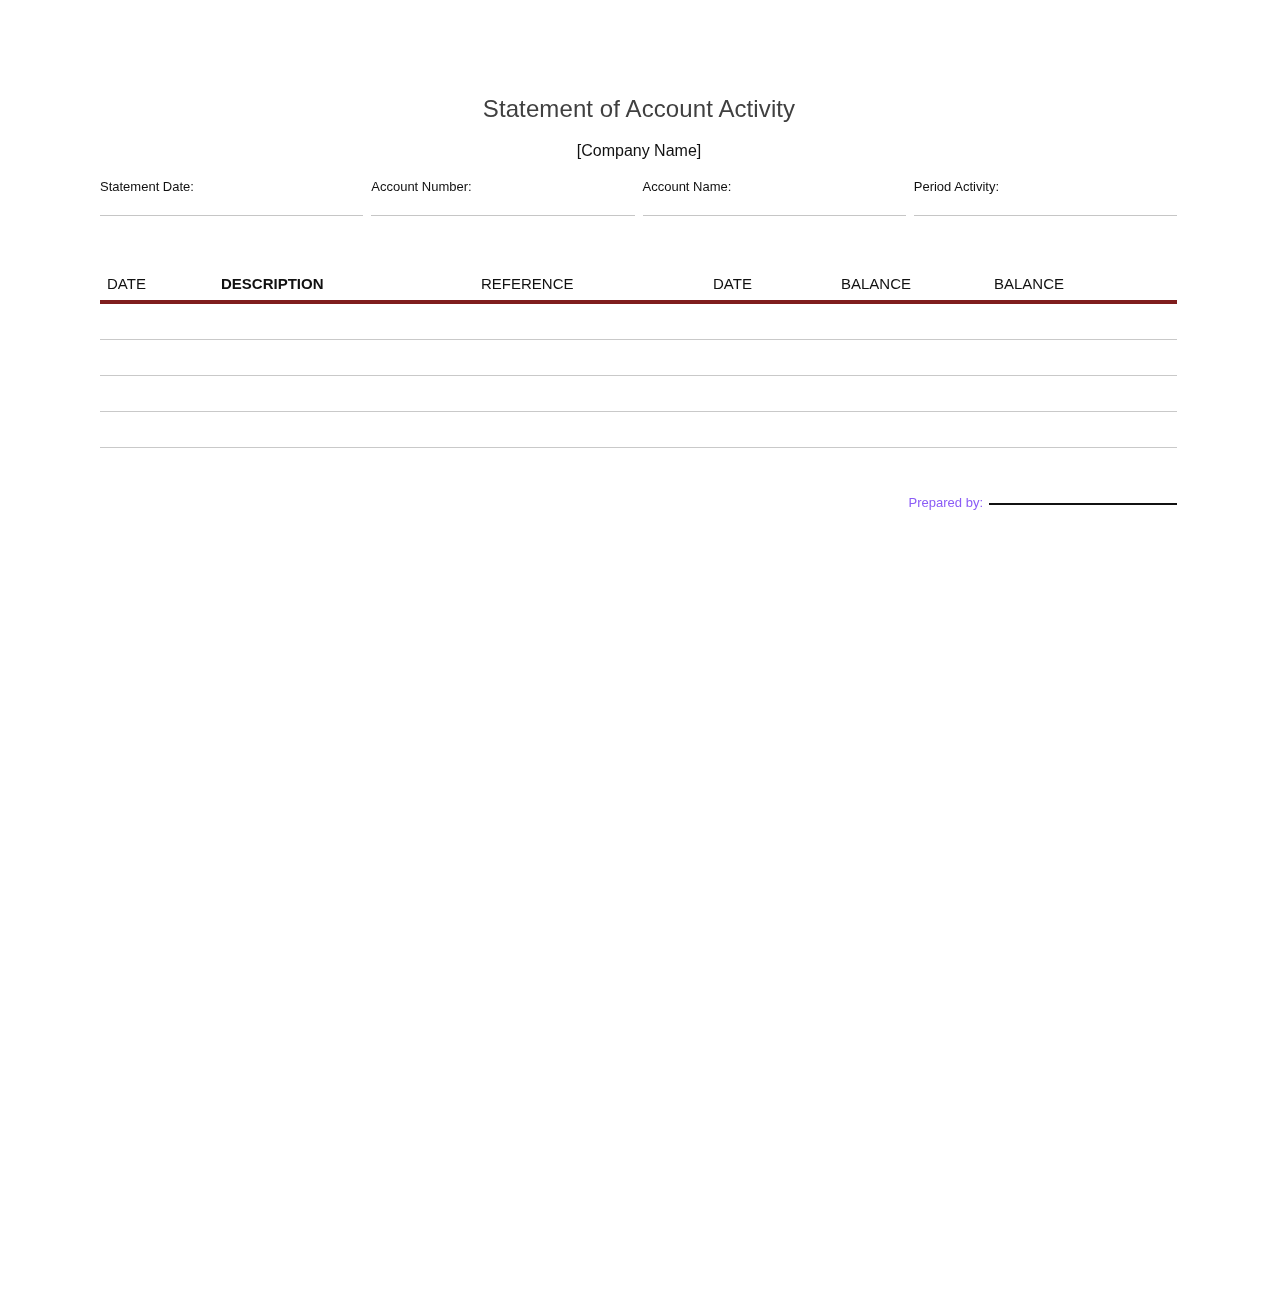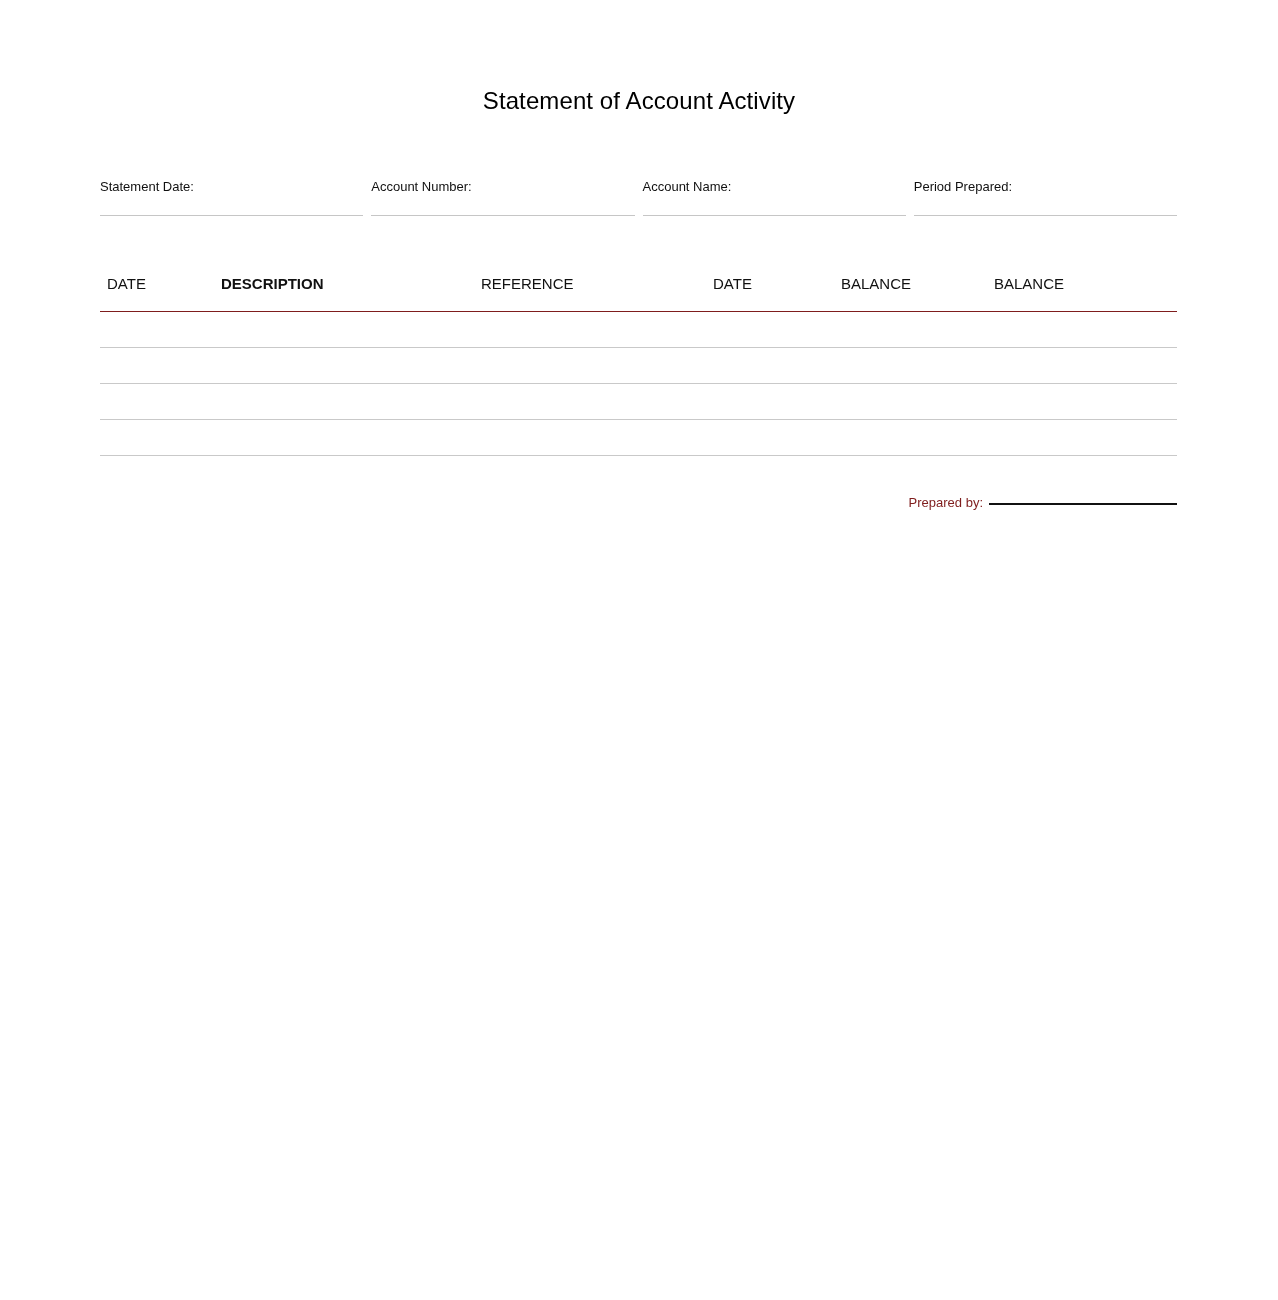--- a/index.html
+++ b/index.html
@@ -27,22 +27,22 @@
     left: 0;
     top: 78px;
     width: 1278px;
     text-align: center;
   }
   .doc-title {
     font-size: 24px;
     font-weight: 400;
     line-height: 30px;
     letter-spacing: 0.1px;
-    color: #000000;
-    margin: 8px;
+    color: #404040;
+    margin: 16px;
   }
   .doc-subtitle {
     font-size: 16px;
     font-weight: 400;
     line-height: 22px;
     color: #111111;
     margin: 10px 0 0 0;
   }
 
   
@@ -74,22 +74,22 @@
   .activity-table {
     position: absolute;
     left: 100px;
     top: 265px;
     width: 1077px;
   }
   .table-head {
     display: flex;
     align-items: flex-end;
     height: 28px;
-    padding-bottom: 18px;
-    border-bottom: 1px solid #7f1d1d;
+    padding-bottom: 7px;
+    border-bottom: 4px solid #7f1d1d;
   }
   .th {
     font-size: 15px;
     line-height: 18px;
     color: #111111;
     white-space: nowrap;
   }
   .col-date        { width: 114px; padding-left: 7px; }
   .col-description { width: 260px; font-weight: bold; }
   .col-reference   { width: 232px; }
@@ -114,57 +114,58 @@
   .prepared-row {
     position: absolute;
     right: 101px;
     top: 494px;
     display: flex;
     align-items: baseline;
   }
   .prepared-label {
     font-size: 13px;
     line-height: 18px;
-    color: #7f1d1d;
+    color: #8b5cf6;
     white-space: nowrap;
     margin-left: 44px;
   }
   .prepared-line {
     width: 188px;
     margin-left: 6px;
     border-bottom: 2px solid #111111;
     height: 0;
     position: relative;
     top: -2px;
   }
 </style>
 </head>
 <body>
 
 <div class="page">
 
   <div class="title-block">
     <h1 class="doc-title">Statement of Account Activity</h1>
+    <div class="doc-subtitle">[Company Name]</div>
   </div>
 
   <div class="meta-row">
     <div class="meta-field">
       <div class="meta-label">Statement Date:</div>
       <div class="meta-line"></div>
     </div>
     <div class="meta-field">
       <div class="meta-label">Account Number:</div>
       <div class="meta-line"></div>
     </div>
     <div class="meta-field">
       <div class="meta-label">Account Name:</div>
       <div class="meta-line"></div>
     </div>
     <div class="meta-field">
-      <div class="meta-label">Period Prepared:</div>
+      <div class="meta-label">Period Activity:</div>
       <div class="meta-line"></div>
     </div>
   </div>
 
   <div class="activity-table">
 
     <div class="table-head">
       <div class="th col-date">DATE</div>
       <div class="th col-description">DESCRIPTION</div>
       <div class="th col-reference">REFERENCE</div>

